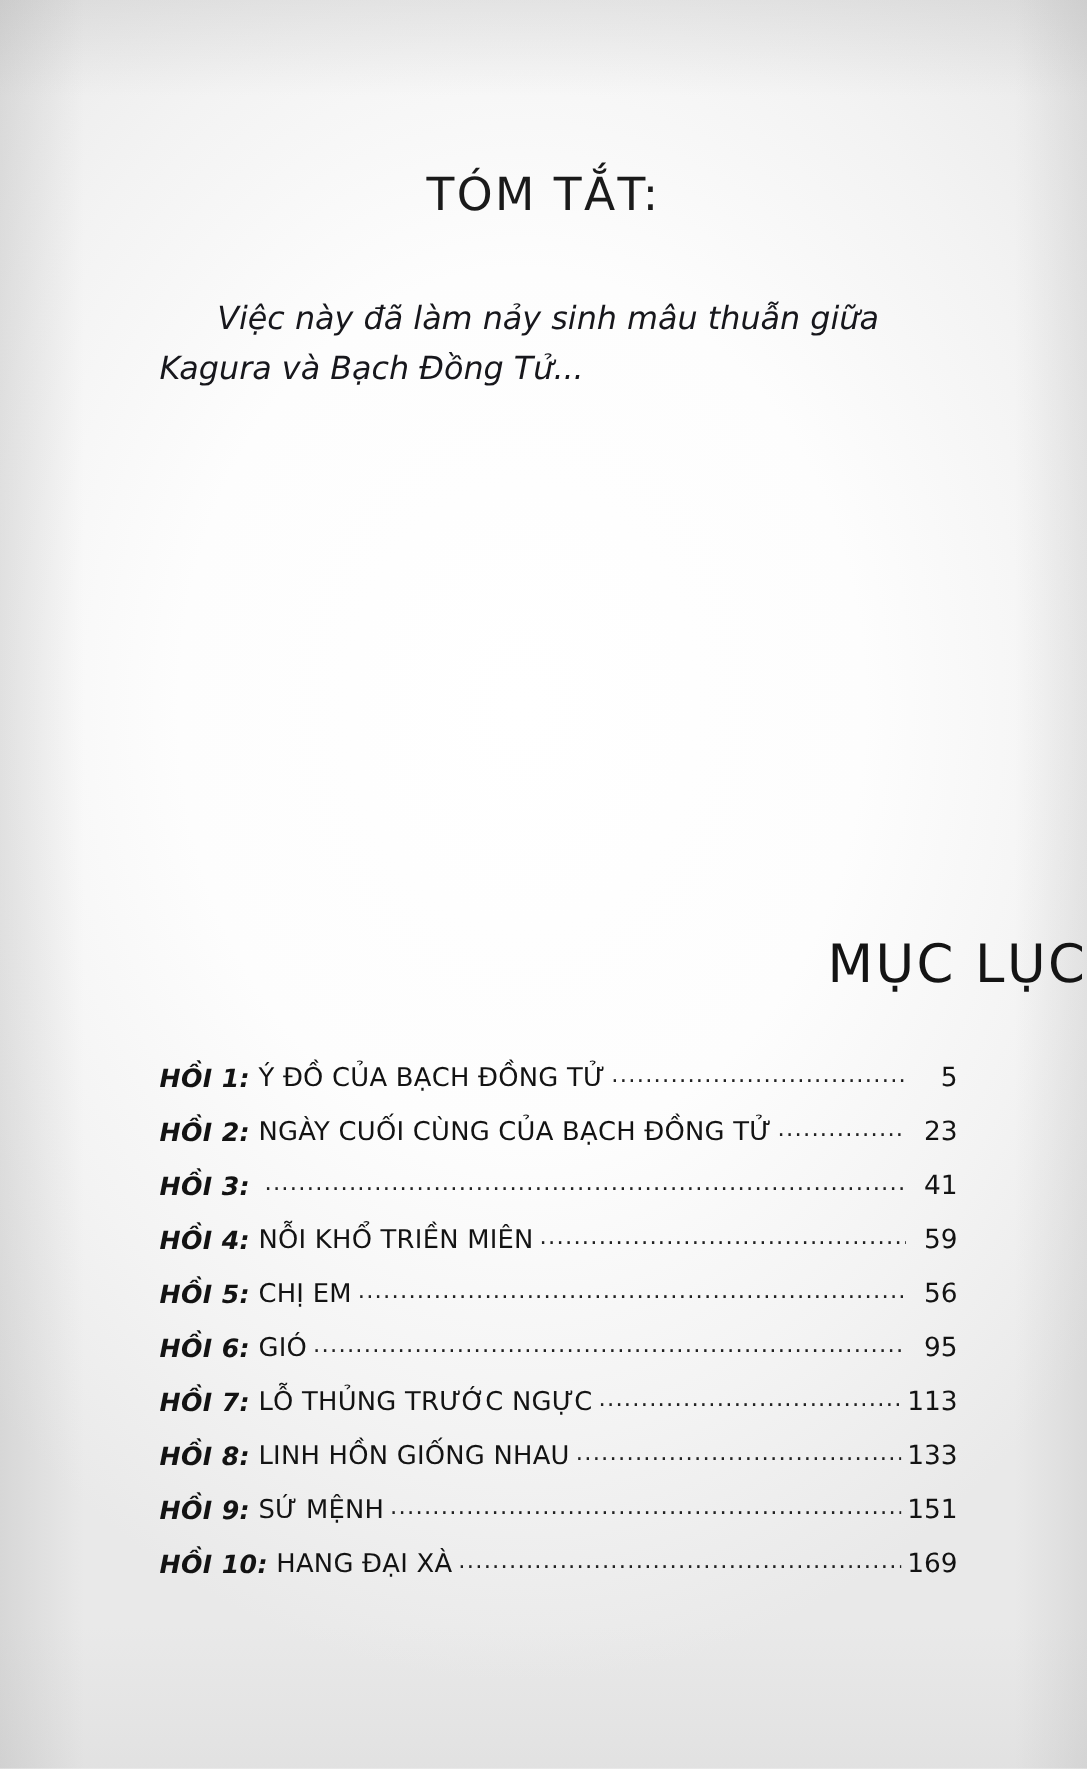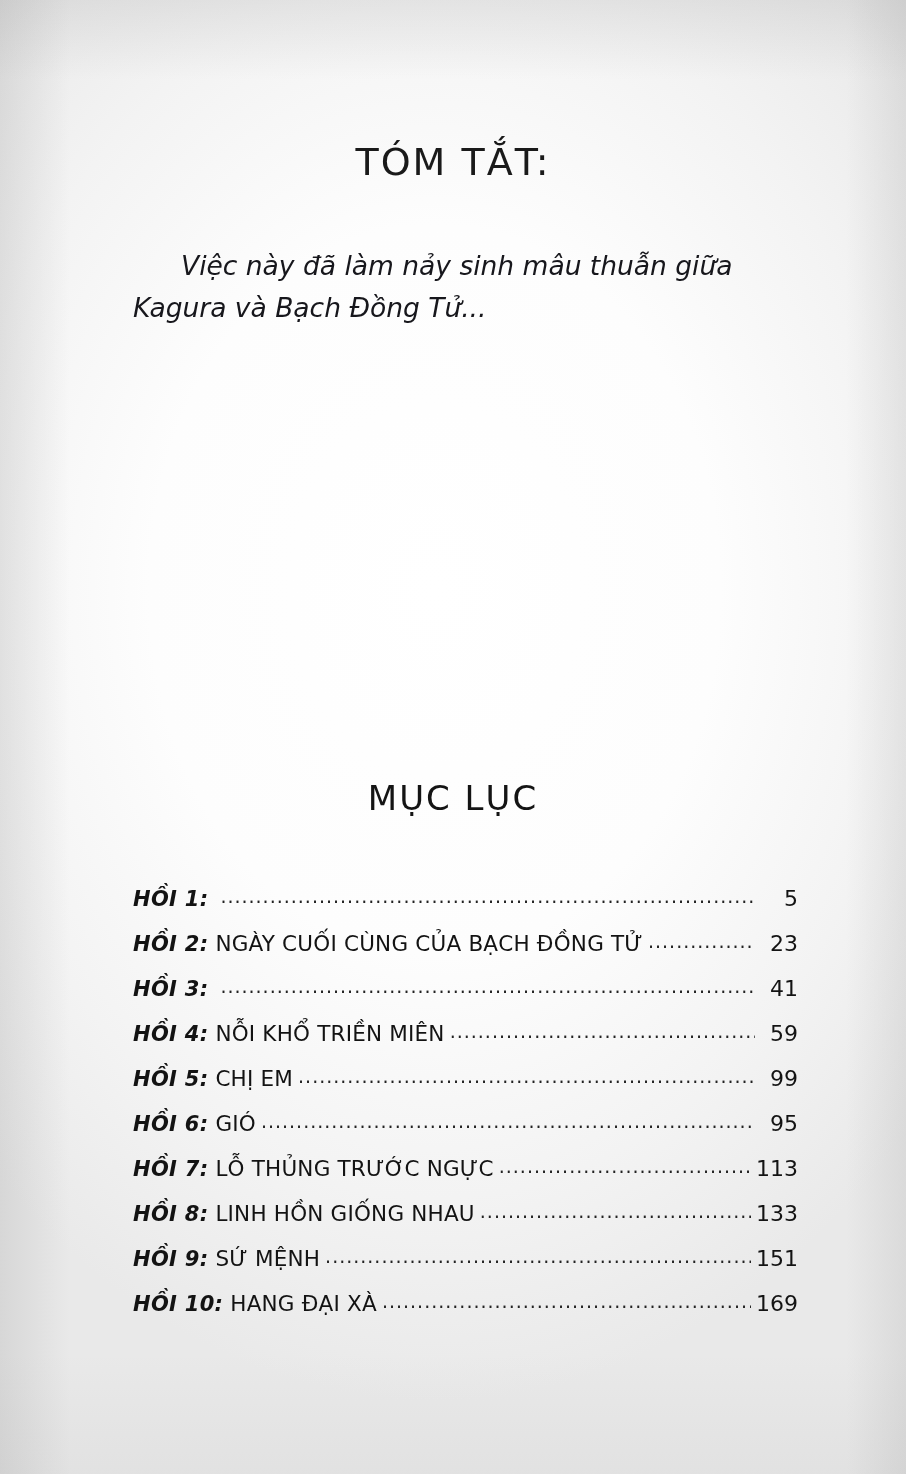--- a/index.html
+++ b/index.html
@@ -72,22 +72,22 @@
   .summary-body p:last-child {
     text-align: left;
   }
 
   
   .toc-title {
     position: absolute;
     left: 0;
     top: 778px;
     width: 906px;
-    text-align: center;
-    font-size: 34px;
+    text-align: right;
+    font-size: 44px;
     letter-spacing: 2px;
     color: #141414;
     font-family: "DejaVu Sans", sans-serif;
   }
   .toc-list {
     position: absolute;
     left: 133px;
     top: 876px;
     width: 665px;
   }
@@ -140,20 +140,21 @@
     <div class="summary-body">
       <p>Việc này đã làm nảy sinh mâu thuẫn giữa Kagura và Bạch Đồng Tử...</p>
     </div>
 
     <div class="toc-title">MỤC LỤC</div>
 
     <div class="toc-list">
 
       <div class="toc-row">
         <span class="toc-chap">HỒI 1:</span>
+        <span class="toc-name">Ý ĐỒ CỦA BẠCH ĐỒNG TỬ</span>
         <span class="toc-dots">..........................................................................................</span>
         <span class="toc-page">5</span>
       </div>
 
       <div class="toc-row">
         <span class="toc-chap">HỒI 2:</span>
         <span class="toc-name">NGÀY CUỐI CÙNG CỦA BẠCH ĐỒNG TỬ</span>
         <span class="toc-dots">..........................................................................................</span>
         <span class="toc-page">23</span>
       </div>
@@ -168,21 +169,21 @@
         <span class="toc-chap">HỒI 4:</span>
         <span class="toc-name">NỖI KHỔ TRIỀN MIÊN</span>
         <span class="toc-dots">..........................................................................................</span>
         <span class="toc-page">59</span>
       </div>
 
       <div class="toc-row">
         <span class="toc-chap">HỒI 5:</span>
         <span class="toc-name">CHỊ EM</span>
         <span class="toc-dots">..........................................................................................</span>
-        <span class="toc-page">99</span>
+        <span class="toc-page">56</span>
       </div>
 
       <div class="toc-row">
         <span class="toc-chap">HỒI 6:</span>
         <span class="toc-name">GIÓ</span>
         <span class="toc-dots">..........................................................................................</span>
         <span class="toc-page">95</span>
       </div>
 
       <div class="toc-row">

